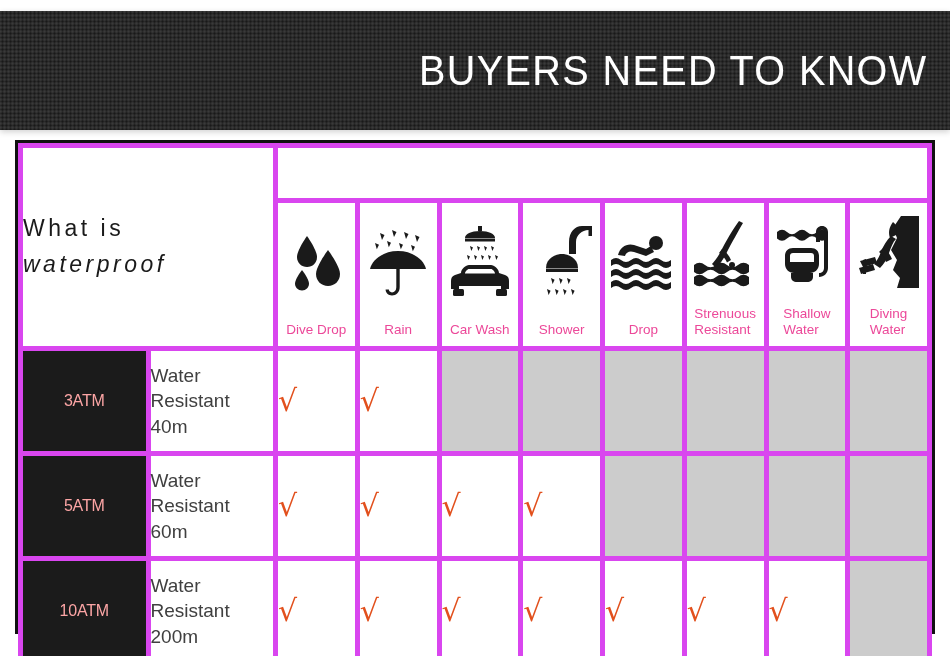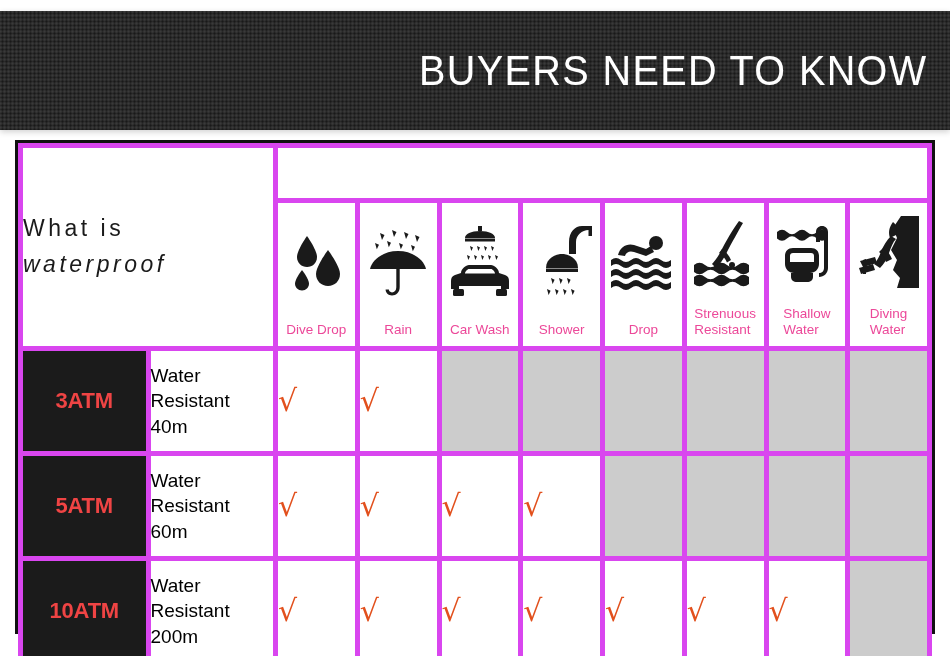--- a/index.html
+++ b/index.html
@@ -128,37 +128,37 @@
   }
 
   
   td.atm {
     width: 86px;
     padding: 4px;
     background: #ffffff;
   }
   .atm-badge {
     background: #1b1b1b;
-    color: #ef4444;
-    font-size: 22px;
-    font-weight: 700;
+    color: #fca5a5;
+    font-size: 16px;
+    font-weight: 400;
     width: 100%;
     height: 100%;
     display: flex;
     align-items: center;
     justify-content: center;
     box-sizing: border-box;
     letter-spacing: -0.2px;
   }
 
   
   td.desc {
     width: 166px;
     font-size: 19px;
-    color: #000000;
+    color: #404040;
     line-height: 1.35;
   }
   td.desc .d2 { display: block; }
 
   
   td.cell { height: 100px; }
   td.cell.off { background: #cccccc; }
   .tick {
     color: #e2501d;
     font-size: 30px;

